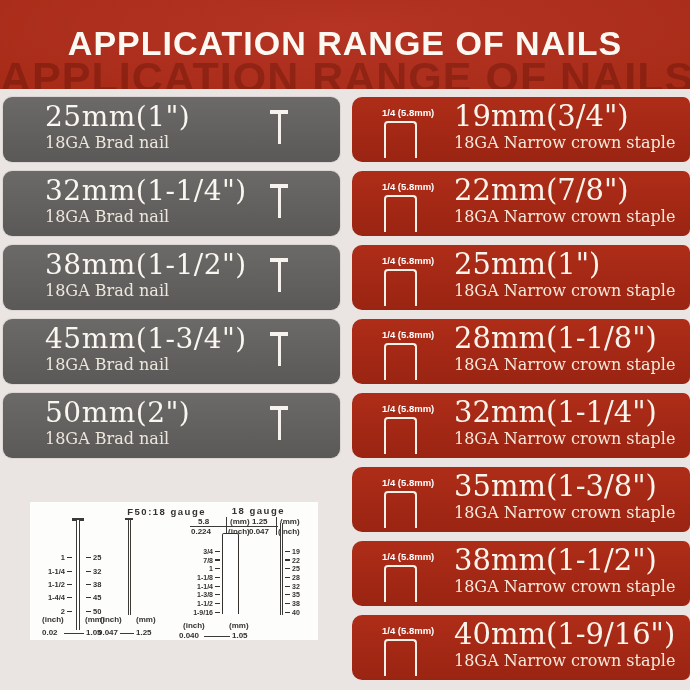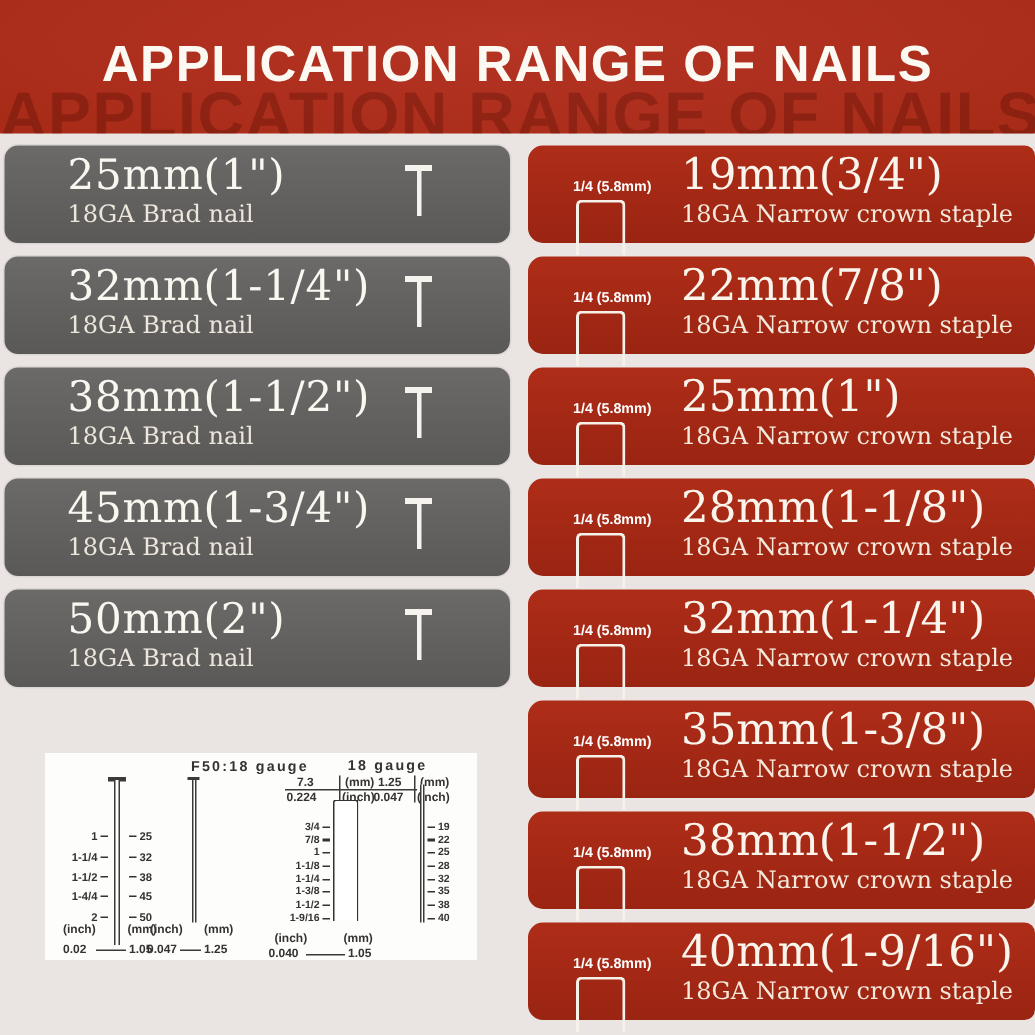--- a/index.html
+++ b/index.html
@@ -21,21 +21,21 @@
   .brad-type{font-size:16px;margin-top:2px;color:#ece6dd;}
   .brad-icon{position:absolute;right:50px;top:13px;width:21px;height:36px;}
   .brad-icon i{position:absolute;display:block;background:#f6f3ee;}
   .brad-icon .bar{left:1px;top:0;width:18px;height:3.5px;}
   .brad-icon .stem{left:8.5px;top:0;width:3.5px;height:34px;}
 
   
   .col-right{position:absolute;left:352px;top:97px;width:338px;display:flex;flex-direction:column;gap:9px;}
   .staple-row{position:relative;height:65px;border-radius:10px 7px 7px 10px;box-sizing:border-box;color:#fff;
     background:linear-gradient(180deg,#ae2d18 0%,#9a2412 100%);}
-  .crown-block{position:absolute;left:30px;top:22px;width:80px;}
+  .crown-block{position:absolute;left:30px;top:10px;width:80px;}
   .crown-label{font-family:"Liberation Sans",sans-serif;font-weight:bold;font-size:9.5px;white-space:nowrap;color:#fff;}
   .staple-icon{margin:3px 0 0 2px;width:33px;height:37px;box-sizing:border-box;
     border:2.5px solid #f7f2e9;border-bottom:none;border-radius:4px 4px 0 0;}
   .staple-size{margin:4px 0 0 102px;font-size:29px;line-height:1.05;color:#faf5ec;}
   .staple-type{margin:2px 0 0 102px;font-size:16px;color:#f4e9db;}
 
   
   .diagram{position:absolute;left:30px;top:502px;width:288px;height:138px;background:#fdfdfc;
     font-family:"Liberation Sans",sans-serif;color:#35322f;}
   .d{position:absolute;font-size:8px;font-weight:bold;line-height:1;white-space:nowrap;}
@@ -253,21 +253,21 @@
     <div class="shape nail2-head"></div>
     <div class="shape nail2-shaft"></div>
     <div class="d" style="left:70px;top:114px;">(inch)</div>
     <div class="d" style="left:68px;top:127px;">0.047</div>
     <div class="line" style="left:90px;top:130.5px;width:14px;height:1px;"></div>
     <div class="d" style="left:106px;top:127px;">1.25</div>
     <div class="d" style="left:106px;top:114px;">(mm)</div>
 
     <div class="d d-title" style="left:185px;top:4px;width:70px;">18 gauge</div>
 
-    <div class="d" style="left:168px;top:16px;">7.3</div>
+    <div class="d" style="left:168px;top:16px;">5.8</div>
     <div class="d" style="left:200px;top:16px;">(mm)</div>
     <div class="d" style="left:161px;top:26px;text-align:right;">0.224</div>
     <div class="d" style="left:198px;top:26px;">(inch)</div>
     <div class="d" style="left:222px;top:16px;">1.25</div>
     <div class="d" style="left:250px;top:16px;">(mm)</div>
     <div class="d" style="left:219px;top:26px;">0.047</div>
     <div class="d" style="left:248px;top:26px;">(inch)</div>
     <div class="line" style="left:160px;top:24px;width:88px;height:0.8px;"></div>
     <div class="line" style="left:196px;top:15px;width:1px;height:18px;"></div>
     <div class="line" style="left:246px;top:15px;width:1px;height:18px;"></div>

